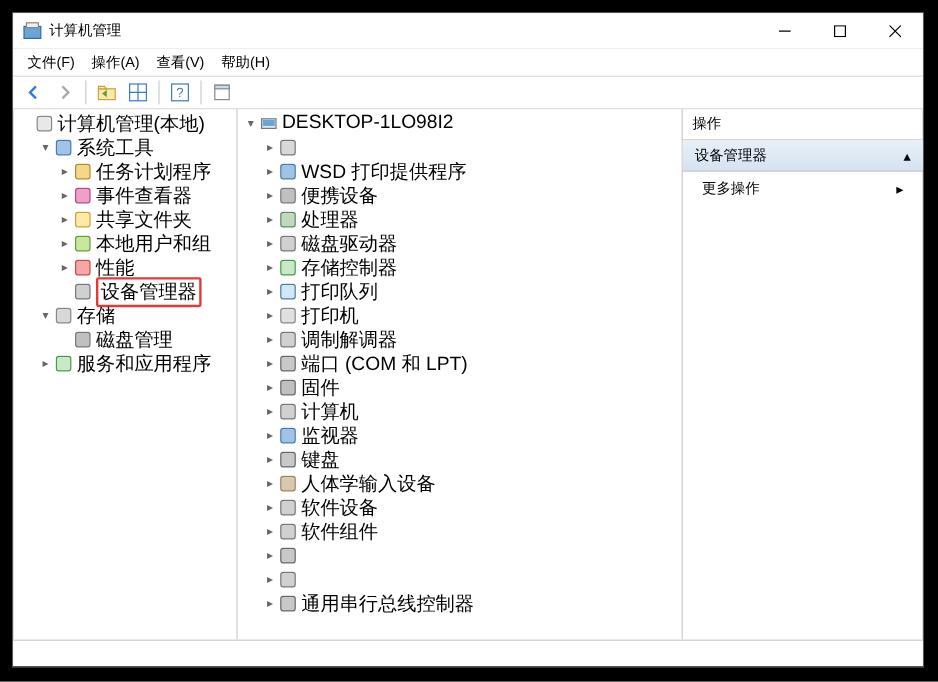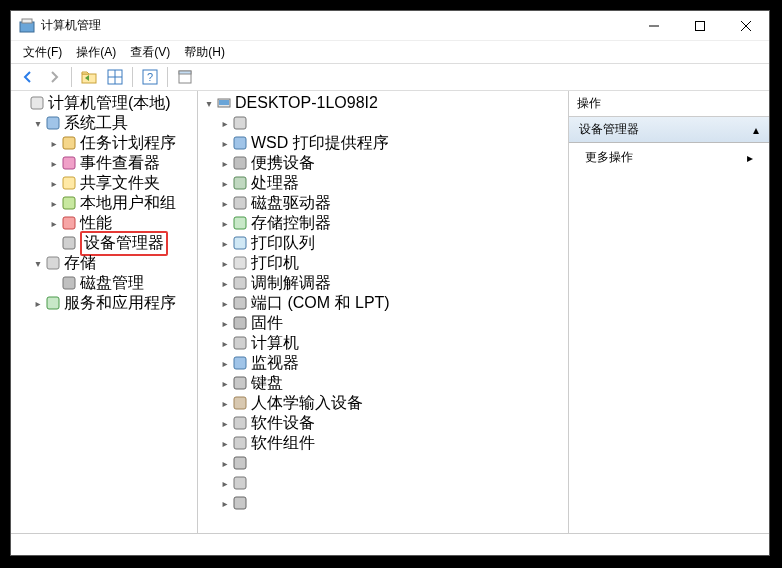--- a/index.html
+++ b/index.html
@@ -553,20 +553,21 @@
             </span>
           </li>
           <li>
             <span class="ind ind-1"></span>
             <span class="expander">▸</span>
             <span class="node-icon">
               <svg width="14" height="14" viewBox="0 0 14 14">
                 <rect x="1" y="1" width="12" height="12" rx="2" fill="#c8c8c8" stroke="#666"></rect>
               </svg>
             </span>
+            <span class="node-label">通用串行总线控制器</span>
           </li>
         </ul>
     </div>
 
     <div class="right-panel">
       <div class="right-header">操作</div>
       <div class="right-sub">
         <span>设备管理器</span>
         <span>▴</span>
       </div>

